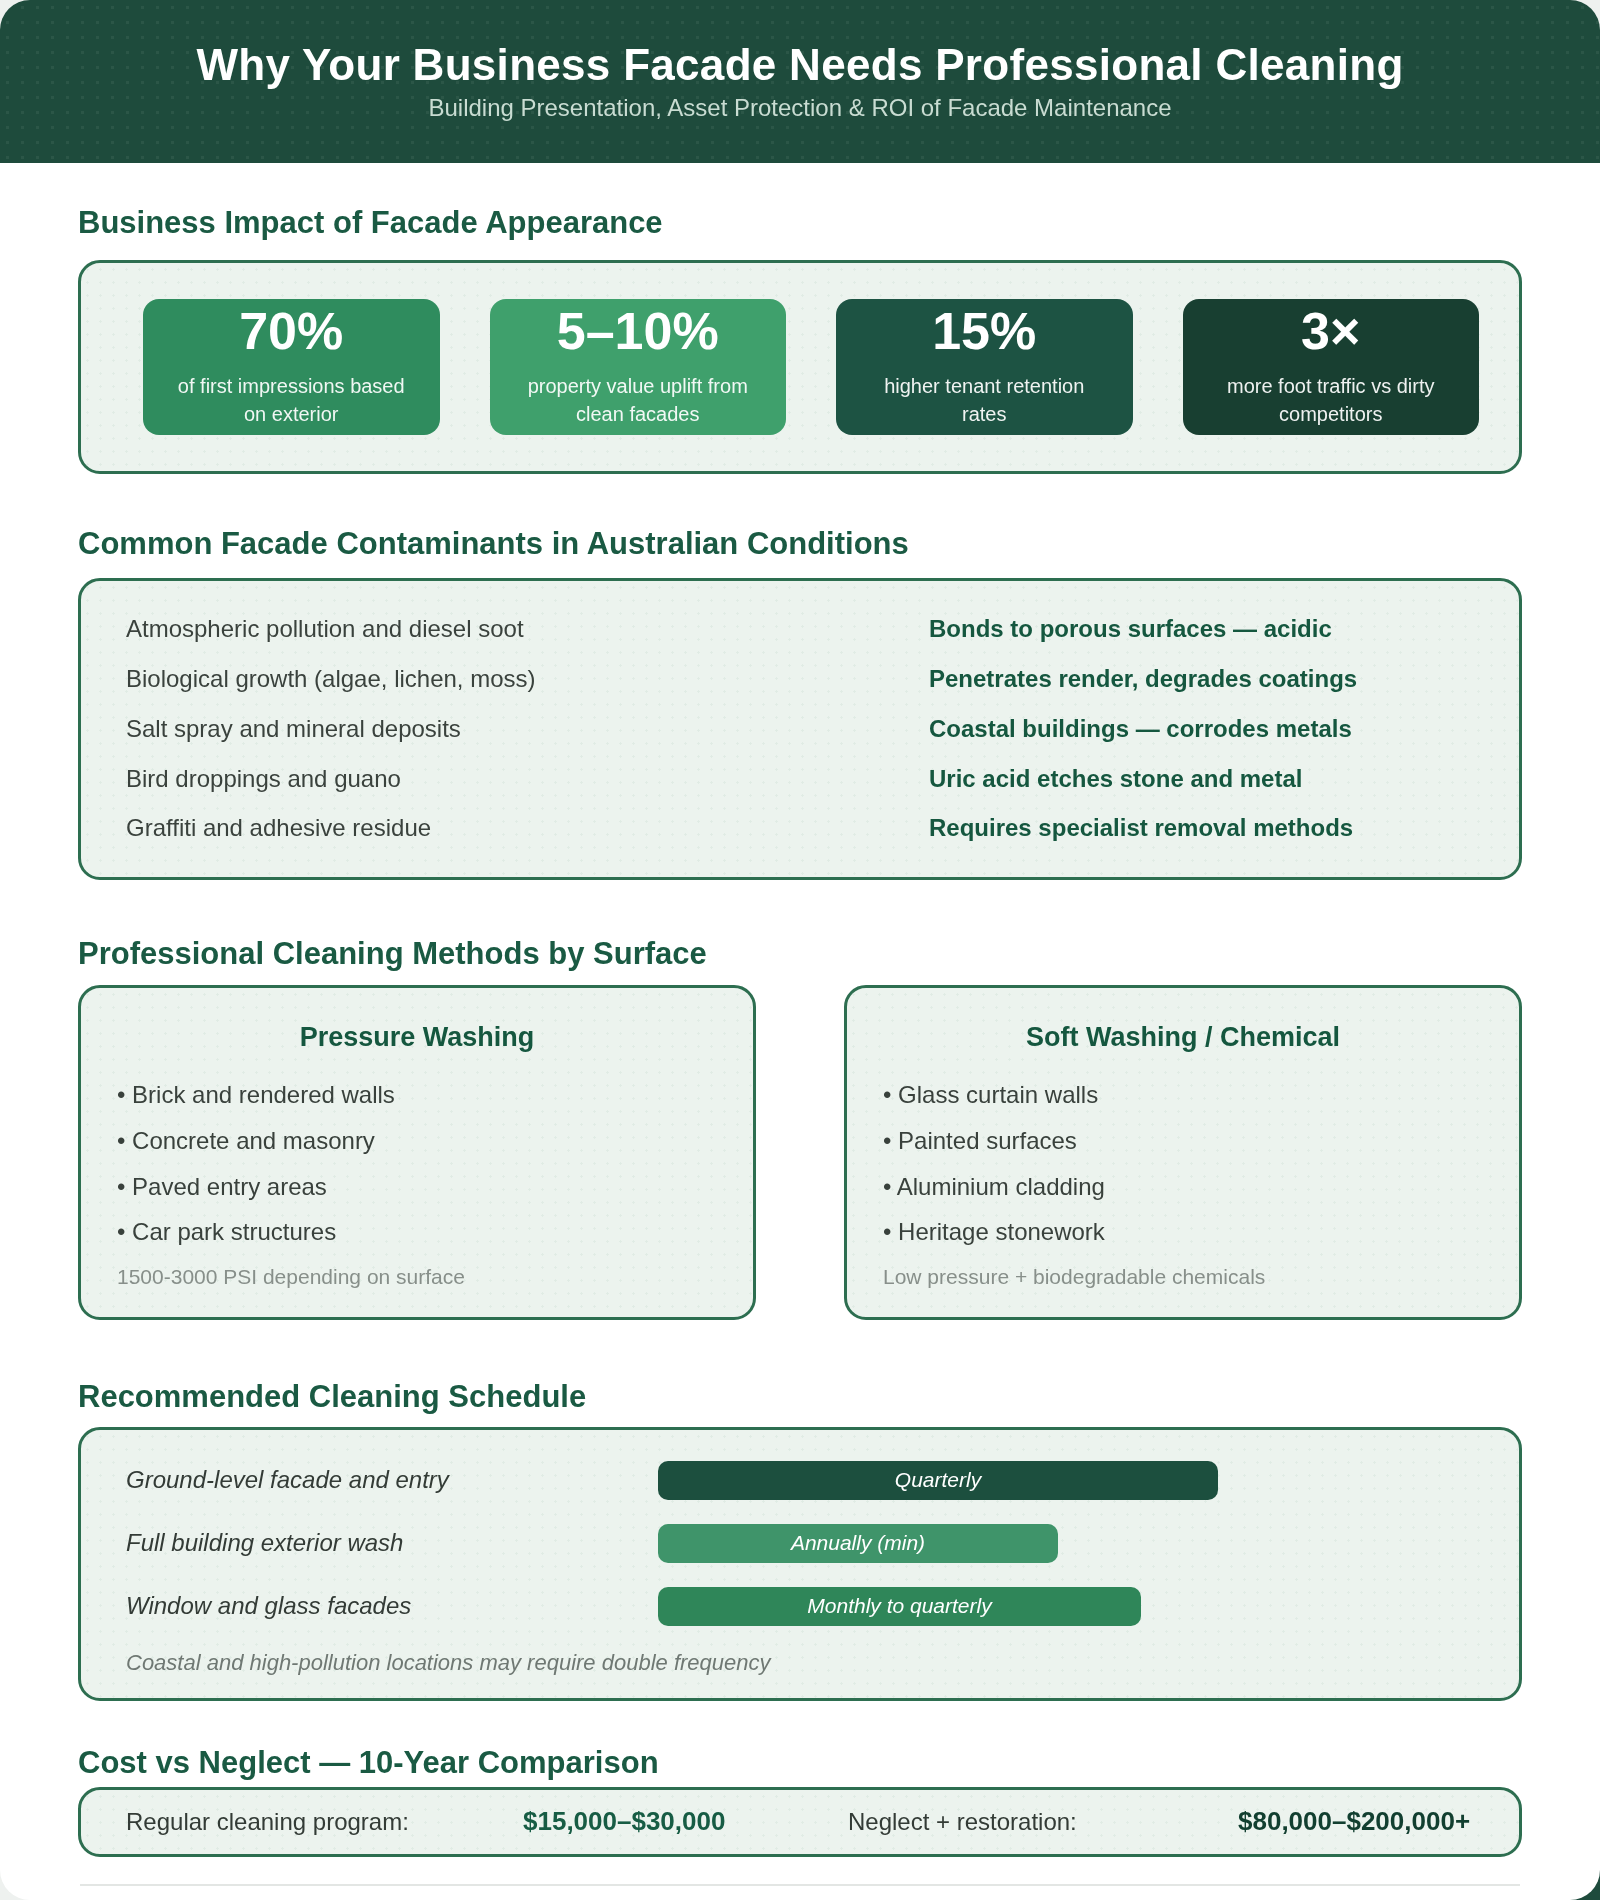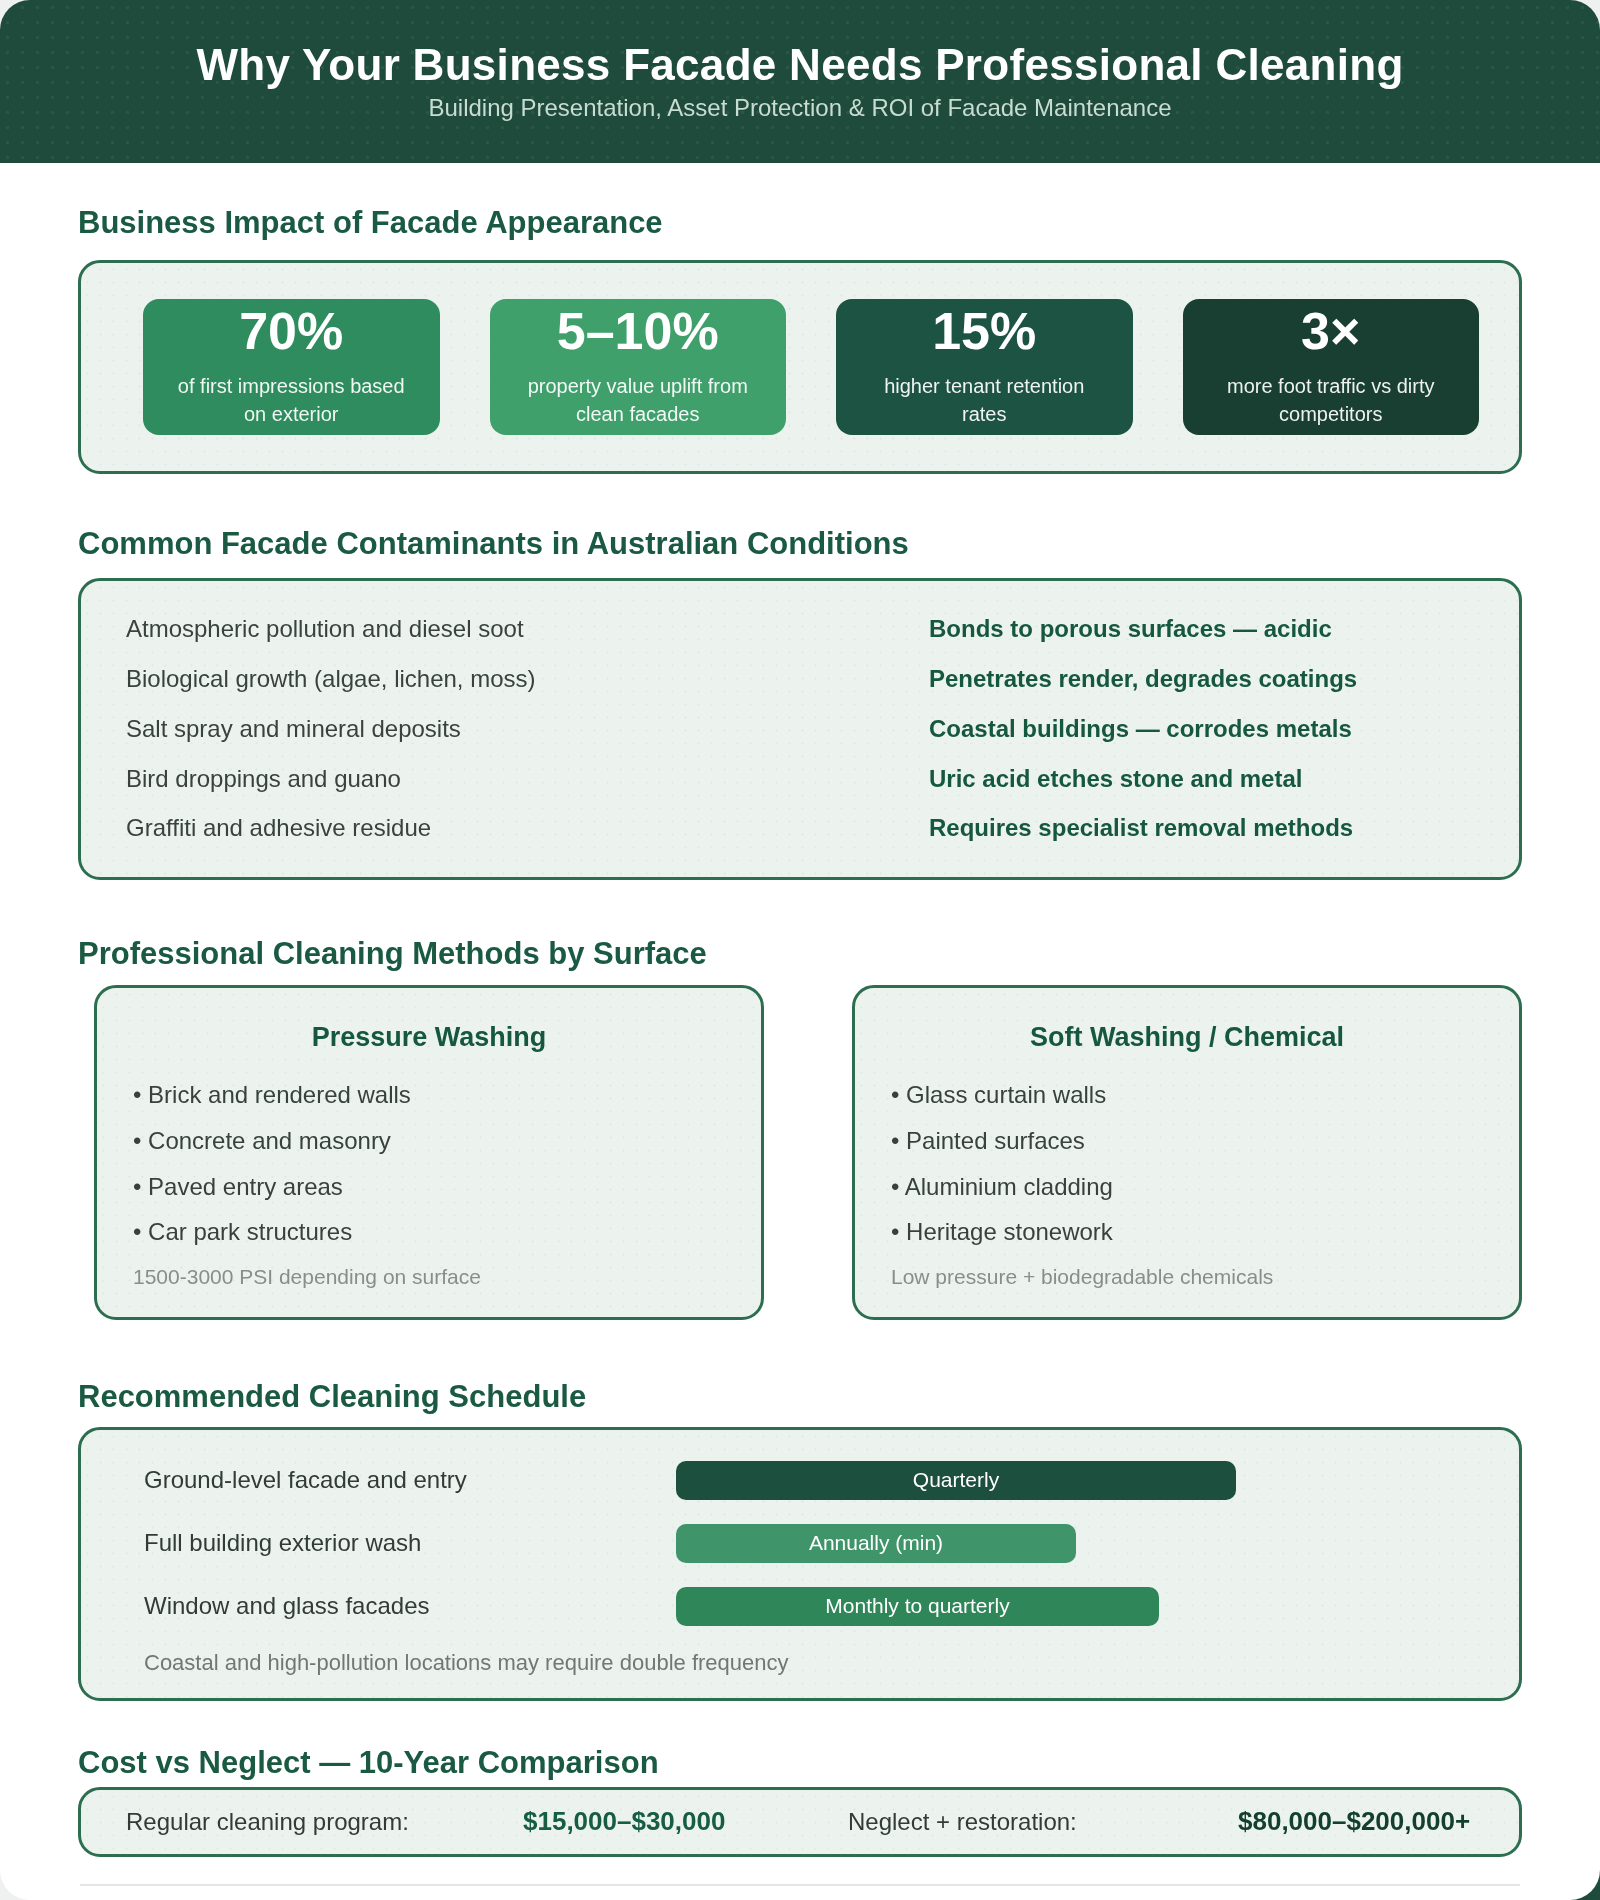--- a/index.html
+++ b/index.html
@@ -70,38 +70,38 @@
   
   .cont-panel {
     padding: 34px 45px;
     display: grid; grid-template-columns: 1fr 545px;
     row-gap: 21px; align-items: center;
   }
   .cont-item   { font-size: 24px; color: #3a423d; line-height: 1.2; }
   .cont-effect { font-size: 24px; color: #15573f; font-weight: bold; line-height: 1.2; }
 
   
-  .methods-grid { display: grid; grid-template-columns: 1fr 1fr; gap: 88px; margin-left: 16px; }
+  .methods-grid { display: grid; grid-template-columns: 1fr 1fr; gap: 88px; }
   .method-card {
     min-height: 312px; padding: 34px 36px 28px;
     display: flex; flex-direction: column;
   }
   .method-title {
     text-align: center; font-size: 27px; font-weight: bold; color: #15573f;
     line-height: 1.15; margin: 0 0 28px;
   }
   .method-list { list-style: none; margin: 0; padding: 0; }
   .method-list li {
     font-size: 24px; color: #39413c; line-height: 1.2; margin-bottom: 17px;
   }
   .method-list li::before { content: "• "; }
   .method-note { margin-top: auto; font-size: 21px; color: #878f8a; line-height: 1.2; }
 
   
-  .sched-panel { padding: 31px 63px 22px; }
+  .sched-panel { padding: 31px 45px 22px; font-style: italic; }
   .sched-row { display: flex; align-items: center; margin-bottom: 24px; }
   .sched-task { width: 532px; flex-shrink: 0; font-size: 24px; color: #333b36; }
   .sched-bar {
     height: 39px; border-radius: 10px;
     display: flex; align-items: center; justify-content: center;
     color: #ffffff; font-size: 21px;
   }
   .sched-note { font-size: 22px; color: #6f7873; margin-top: 2px; }
 
   

